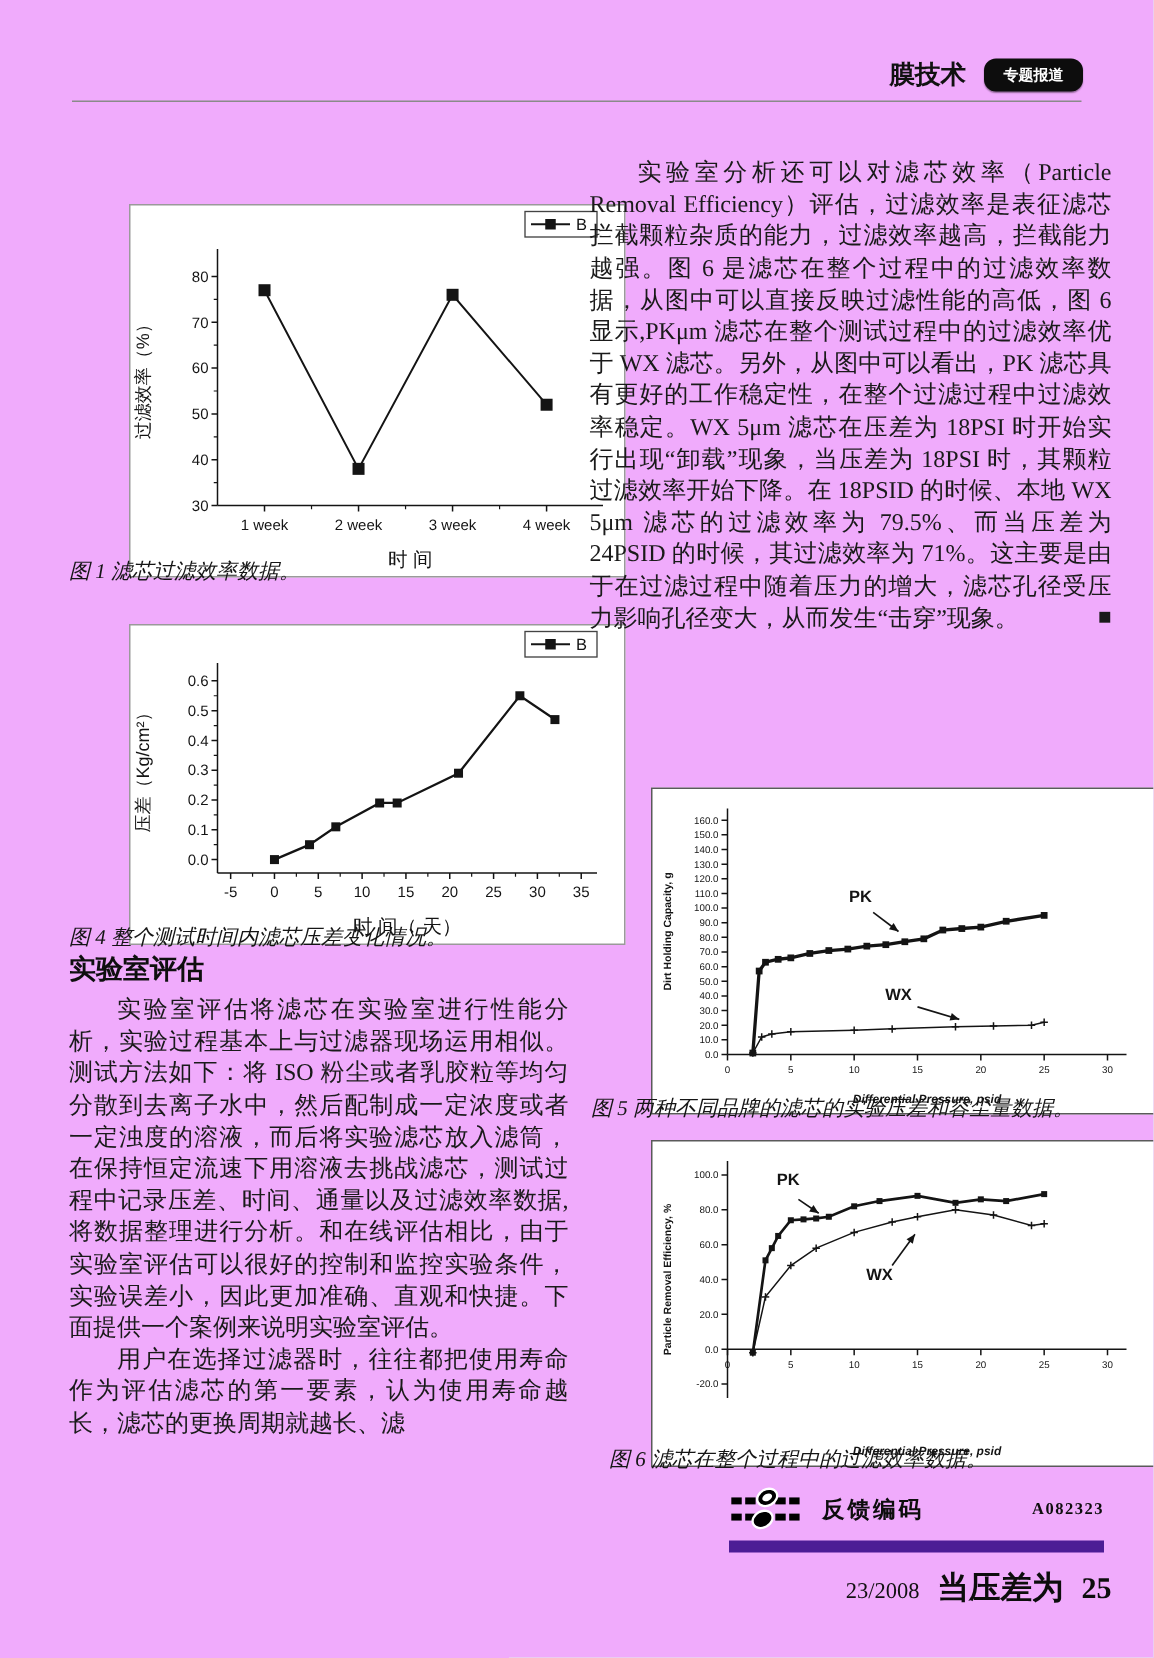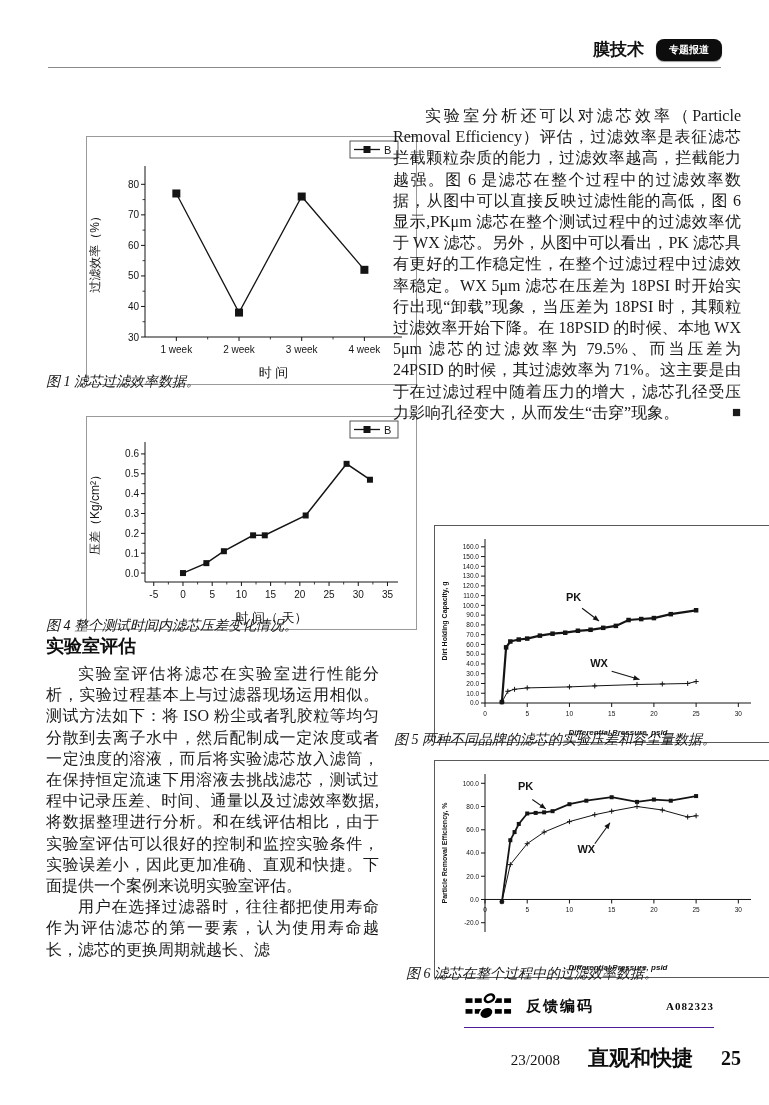--- a/index.html
+++ b/index.html
@@ -1,16 +1,16 @@
 <!DOCTYPE html>
 <html><head>
 <meta charset="utf-8">
 <style>
   html,body{margin:0;padding:0;background:#e8e8e8;}
-  .page{position:relative;width:769px;height:1105px;background:#ffffff;margin:0 auto;overflow:hidden;
+  .page{position:relative;width:769px;height:1105px;background:#f0abfc;margin:0 auto;overflow:hidden;
         font-family:"Liberation Serif","DejaVu Serif",serif;color:#1c1c1c;}
   
   .hdr{position:absolute;top:38px;left:0;width:722px;display:flex;justify-content:flex-end;align-items:center;gap:12px;}
   .hdr-label{font-family:"Liberation Sans","DejaVu Sans",sans-serif;font-weight:bold;font-size:17px;color:#111;}
   .hdr-badge{font-family:"Liberation Sans","DejaVu Sans",sans-serif;font-weight:bold;font-size:10px;color:#fff;
              background:#0d0d0d;padding:4px 13px;border-radius:8px;box-shadow:0 1px 1px rgba(0,0,0,.4);}
   .hdr-rule{position:absolute;top:67px;left:48px;width:673px;height:1px;background:#8a8a8a;}
   
   .figbox{position:absolute;box-sizing:border-box;background:#fff;display:flex;align-items:center;justify-content:center;}
   .fig3{left:46px;top:120px;width:331px;height:249px;border:1px solid #9a9a9a;}
@@ -26,27 +26,27 @@
   
   .sec-heading{position:absolute;left:46px;top:634px;margin:0;font-family:"Liberation Sans","DejaVu Sans",sans-serif;
                font-size:18px;font-weight:bold;color:#0f0f0f;}
   .textcol{position:absolute;margin:0;}
   .left-text{left:46px;top:663px;width:333px;}
   .right-text{left:393px;top:105px;width:348px;}
   .body{margin:0;font-size:16px;line-height:21.2px;text-align:justify;color:#1a1a1a;}
   .indent{text-indent:2em;}
   .endmark{float:right;font-size:15px;line-height:21px;}
   
-  .feedback{position:absolute;left:464px;top:988px;width:250px;display:flex;align-items:center;gap:8px;
-            border-bottom:1px solid #4c1d95;padding-bottom:3px;}
+  .feedback{position:absolute;left:486px;top:988px;width:250px;display:flex;align-items:center;gap:8px;
+            border-bottom:8px solid #4c1d95;padding-bottom:3px;}
   .fb-label{font-family:"Liberation Sans","DejaVu Sans",sans-serif;font-weight:bold;font-size:15px;letter-spacing:2px;color:#0d0d0d;}
   .fb-code{font-family:Liberation Serif, serif;font-weight:bold;font-size:11px;margin-left:auto;
            letter-spacing:1px;color:#0d0d0d;}
   
-  .footer{position:absolute;top:1044px;right:28px;display:flex;align-items:baseline;gap:28px;}
+  .footer{position:absolute;top:1044px;right:28px;display:flex;align-items:baseline;gap:12px;}
   .f-issue{font-size:15px;color:#111;}
   .f-mag{font-size:21px;font-weight:bold;color:#0d0d0d;}
   .f-page{font-size:20px;font-weight:bold;color:#0d0d0d;}
 </style>
 </head>
 <body>
 
 <div class="page">
 
   <div class="hdr">
@@ -385,17 +385,17 @@
         <ellipse cx="29" cy="29" rx="9" ry="7" transform="rotate(-28 29 29)" fill="#000" stroke="#fff" stroke-width="2"></ellipse>
         <ellipse cx="33" cy="10" rx="4.5" ry="3" transform="rotate(-28 33 10)" fill="#fff"></ellipse>
       </g>
     </svg>
     <span class="fb-label">反馈编码</span>
     <span class="fb-code">A082323</span>
   </div>
 
   <div class="footer">
     <span class="f-issue">23/2008</span>
-    <span class="f-mag">直观和快捷</span>
+    <span class="f-mag">当压差为</span>
     <span class="f-page">25</span>
   </div>
 
 </div>
 
 </body></html>

